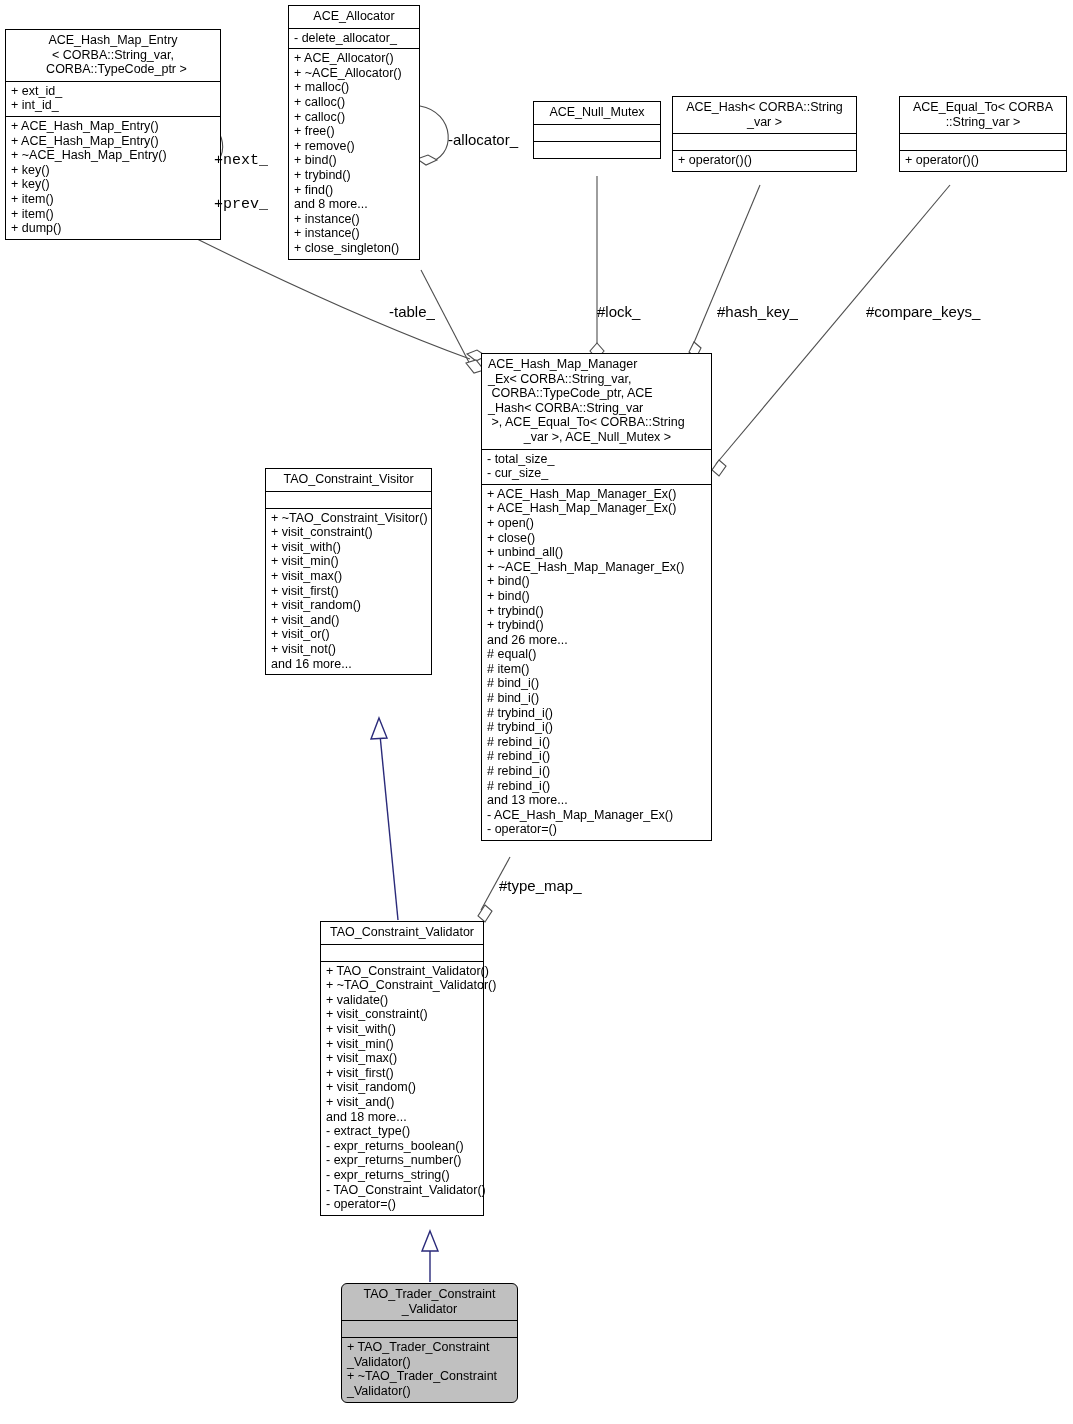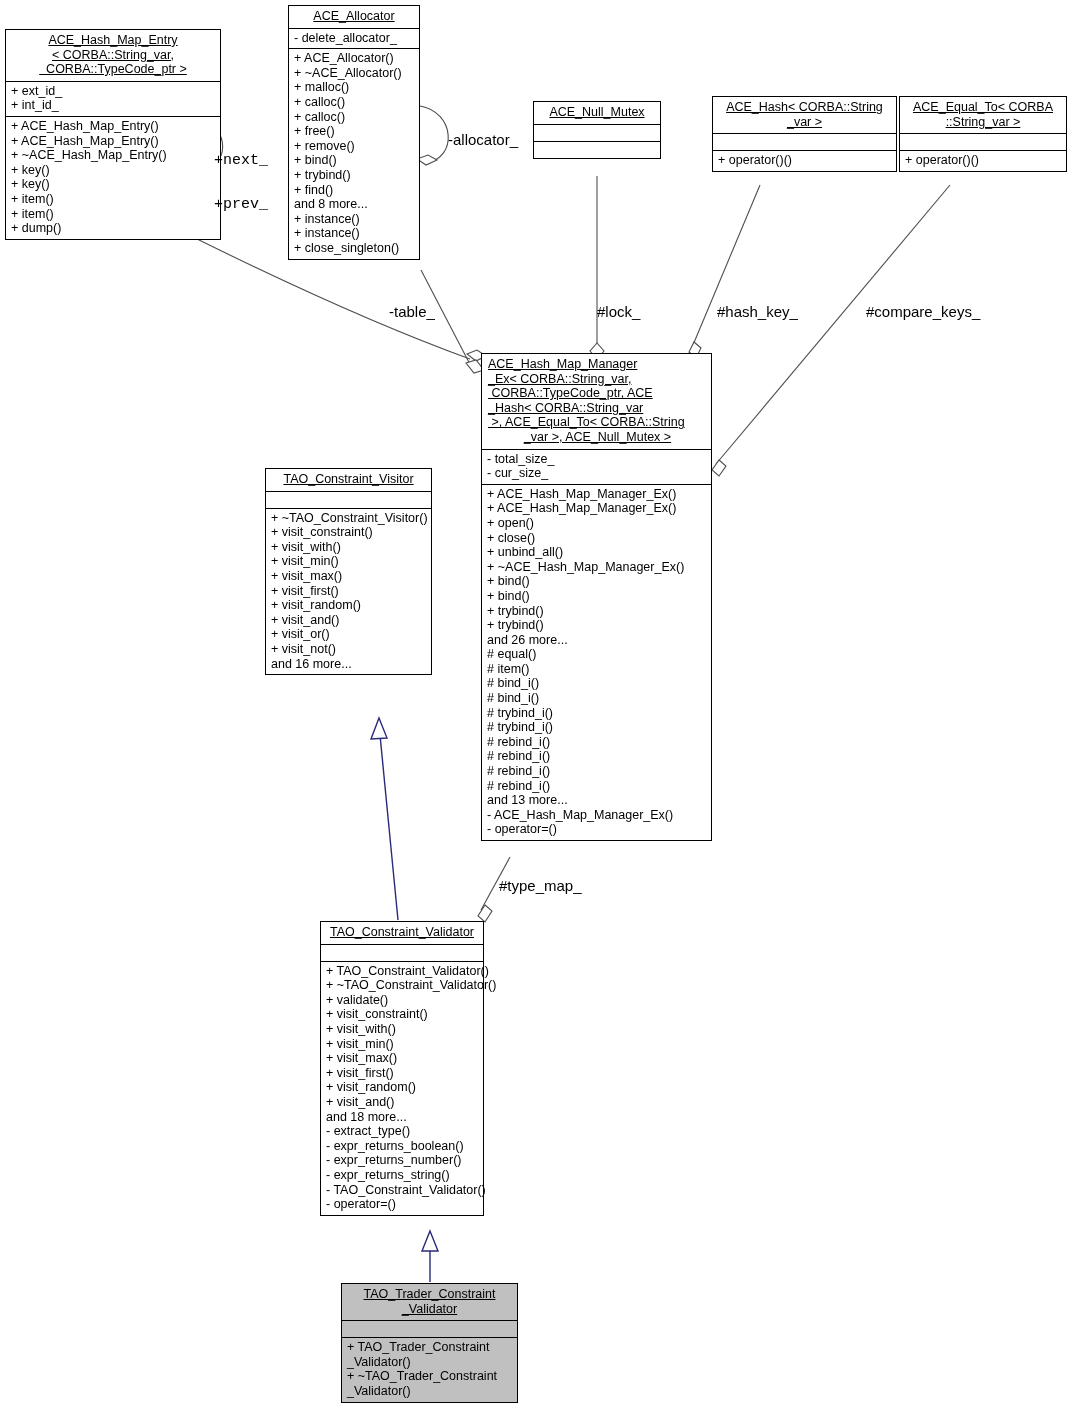--- a/index.html
+++ b/index.html
@@ -30,29 +30,29 @@
     position: absolute;
     box-sizing: border-box;
     border: 1px solid #000000;
     background: #ffffff;
     font-size: 12.5px;
     line-height: 14.6px;
     color: #000000;
   }
   .uml-box.filled {
     background: #c0c0c0;
+    border-radius: 6px;
   }
   .sect {
     box-sizing: border-box;
     padding: 2px 5px 3px 5px;
   }
   .sect.title {
     text-align: center;
     padding: 3px 4px 4px 4px;
-    text-decoration: underline;
   }
   .sect.attrs, .sect.ops {
     border-top: 1px solid #000000;
     text-align: left;
   }
   .sect.empty {
     height: 17px;
     padding: 0;
   }
   .row {
@@ -152,21 +152,21 @@
   </div>
 
   <div class="uml-box" style="left:533px; top:101px; width:128px;">
     <div class="sect title">
       <div class="row">ACE_Null_Mutex</div>
     </div>
     <div class="sect attrs empty"></div>
     <div class="sect ops empty"></div>
   </div>
 
-  <div class="uml-box" style="left:712px; top:96px; width:185px;">
+  <div class="uml-box" style="left:672px; top:96px; width:185px;">
     <div class="sect title">
       <div class="row">ACE_Hash&lt; CORBA::String</div>
       <div class="row">_var &gt;</div>
     </div>
     <div class="sect attrs empty"></div>
     <div class="sect ops">
       <div class="row">+ operator()()</div>
     </div>
   </div>
 

